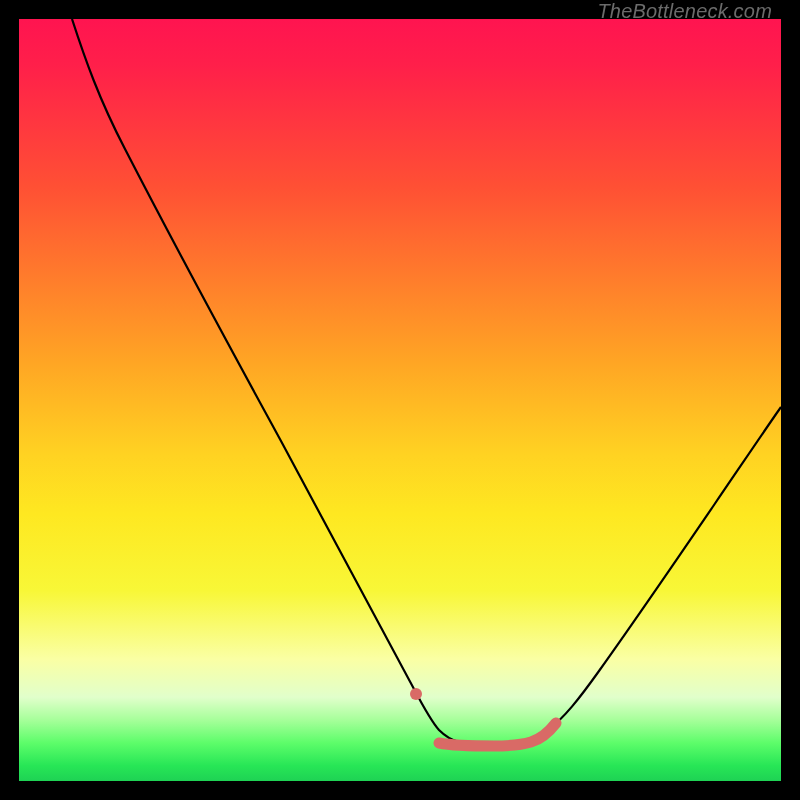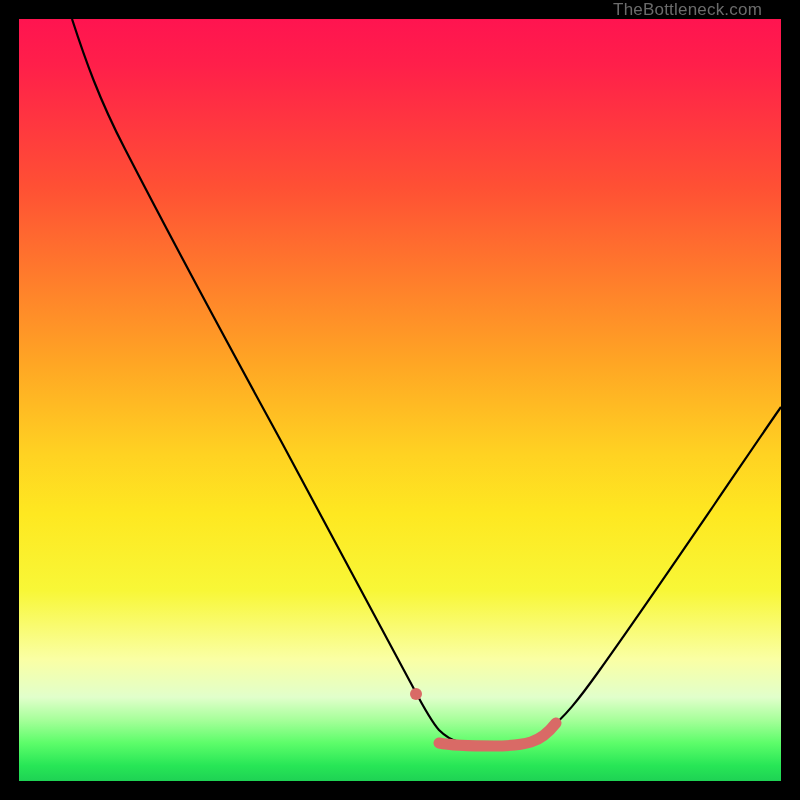--- a/index.html
+++ b/index.html
@@ -36,25 +36,26 @@
   .curve-svg {
     position: absolute;
     left: 0;
     top: 0;
     width: 762px;
     height: 762px;
   }
   .watermark {
     position: absolute;
     top: 0px;
-    right: 38px;
+    right: 28px;
     font-family: Arial, Helvetica, sans-serif;
-    font-size: 17px;
+    font-size: 20px;
     color: #6b6b6b;
     letter-spacing: 0.2px;
+    font-style: italic;
   }
 </style>
 </head>
 <body>
 
 <div class="frame">
   <div class="watermark">TheBottleneck.com</div>
   <div class="plot-area">
     <svg class="curve-svg" viewBox="0 0 762 762">
       <path d="M 53 0

